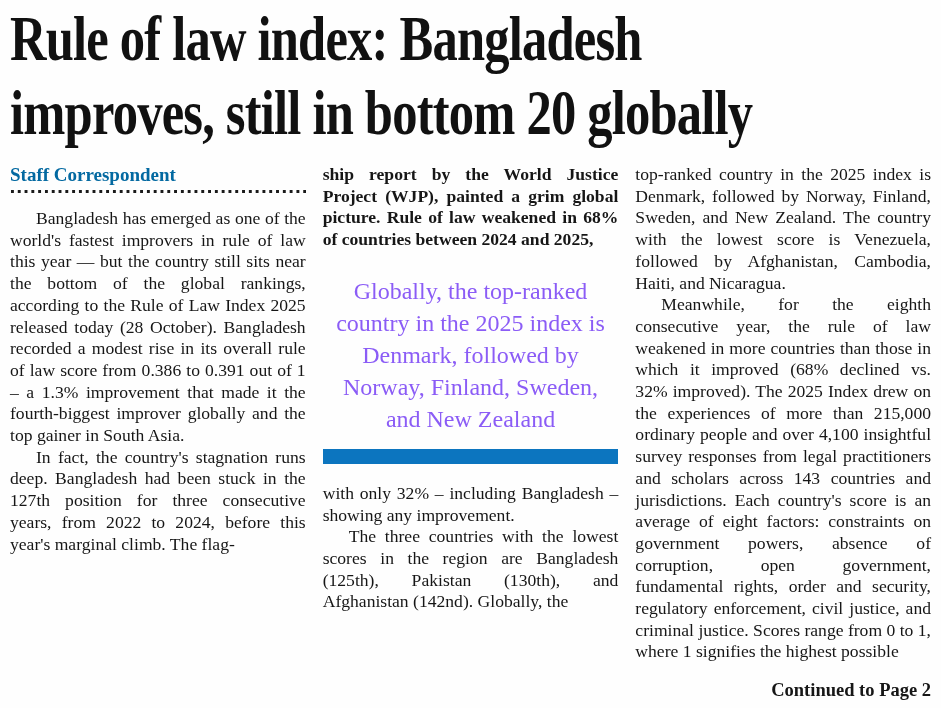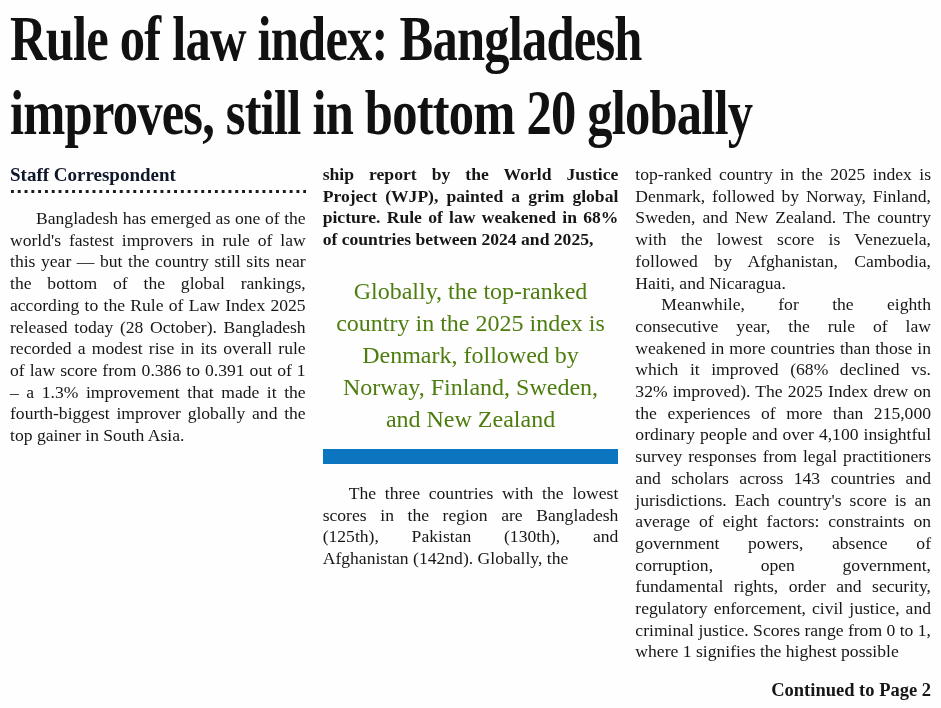--- a/index.html
+++ b/index.html
@@ -14,35 +14,35 @@
     font-size:64px;line-height:74px;font-weight:bold;
     letter-spacing:-1px;color:#111;
     width:1190px;transform:scaleX(0.79);transform-origin:0 0;
     white-space:pre-line;
   }
   .columns{
     display:flex;gap:17px;margin-top:14px;align-items:flex-start;
   }
   .col{flex:1 1 0;min-width:0;}
   .byline{
-    font-weight:bold;font-size:19px;line-height:22px;color:#0f172a;
+    font-weight:bold;font-size:19px;line-height:22px;color:#0369a1;
   }
   .dotted-rule{
     height:5px;margin:3px 0 14px 0;
     background-image:radial-gradient(circle at 2.4px 2.4px,#1a1a1a 1.7px,transparent 1.9px);
     background-size:6.8px 5px;background-repeat:repeat-x;
   }
   .para{
     margin:0;font-size:17.6px;line-height:21.7px;
     text-align:justify;text-justify:inter-word;
   }
   .para.indent{text-indent:26px;}
   .pull-quote{
     margin:24px 2px 0 2px;
-    font-size:24px;line-height:32px;text-align:center;color:#4d7c0f;
+    font-size:24px;line-height:32px;text-align:center;color:#8b5cf6;
     white-space:pre-line;
   }
   .pull-quote-bar{
     height:15px;margin:14px 0 19px 0;background:#0c75bf;
   }
   .continued{
     font-weight:bold;font-size:18.5px;line-height:22px;text-align:right;margin-top:16px;
   }
   .col2-top{margin-bottom:0;font-weight:bold;}
 </style>
@@ -54,34 +54,36 @@
   <h1 class="headline">Rule of law index: Bangladesh
 improves, still in bottom 20 globally</h1>
 
   <div class="columns">
 
     <div class="col">
       <div class="byline">Staff Correspondent</div>
       <div class="dotted-rule"></div>
       <div>
           <p class="para indent">Bangladesh has emerged as one of the world's fastest improvers in rule of law this year — but the country still sits near the bottom of the global rankings, according to the Rule of Law Index 2025 released today (28 October). Bangladesh recorded a modest rise in its overall rule of law score from 0.386 to 0.391 out of 1 – a 1.3% improvement that made it the fourth-biggest improver globally and the top gainer in South Asia.</p>
+          <p class="para indent">In fact, the country's stagnation runs deep. Bangladesh had been stuck in the 127th position for three consecutive years, from 2022 to 2024, before this year's marginal climb. The flag-</p>
         </div>
     </div>
 
     <div class="col">
       <div class="col2-top">
           <p class="para">ship report by the World Justice Project (WJP), painted a grim global picture. Rule of law weakened in 68% of countries between 2024 and 2025,</p>
         </div>
       <div class="pull-quote">Globally, the top-ranked
 country in the 2025 index is
 Denmark, followed by
 Norway, Finland, Sweden,
 and New Zealand</div>
       <div class="pull-quote-bar" style="background: rgb(12, 117, 191);"></div>
       <div>
+          <p class="para">with only 32% – including Bangladesh – showing any improvement.</p>
           <p class="para indent">The three countries with the lowest scores in the region are Bangladesh (125th), Pakistan (130th), and Afghanistan (142nd). Globally, the</p>
         </div>
     </div>
 
     <div class="col">
       <div>
           <p class="para">top-ranked country in the 2025 index is Denmark, followed by Norway, Finland, Sweden, and New Zealand. The country with the lowest score is Venezuela, followed by Afghanistan, Cambodia, Haiti, and Nicaragua.</p>
           <p class="para indent">Meanwhile, for the eighth consecutive year, the rule of law weakened in more countries than those in which it improved (68% declined vs. 32% improved). The 2025 Index drew on the experiences of more than 215,000 ordinary people and over 4,100 insightful survey responses from legal practitioners and scholars across 143 countries and jurisdictions. Each country's score is an average of eight factors: constraints on government powers, absence of corruption, open government, fundamental rights, order and security, regulatory enforcement, civil justice, and criminal justice. Scores range from 0 to 1, where 1 signifies the highest possible</p>
         </div>
       <div class="continued">Continued to Page 2</div>

